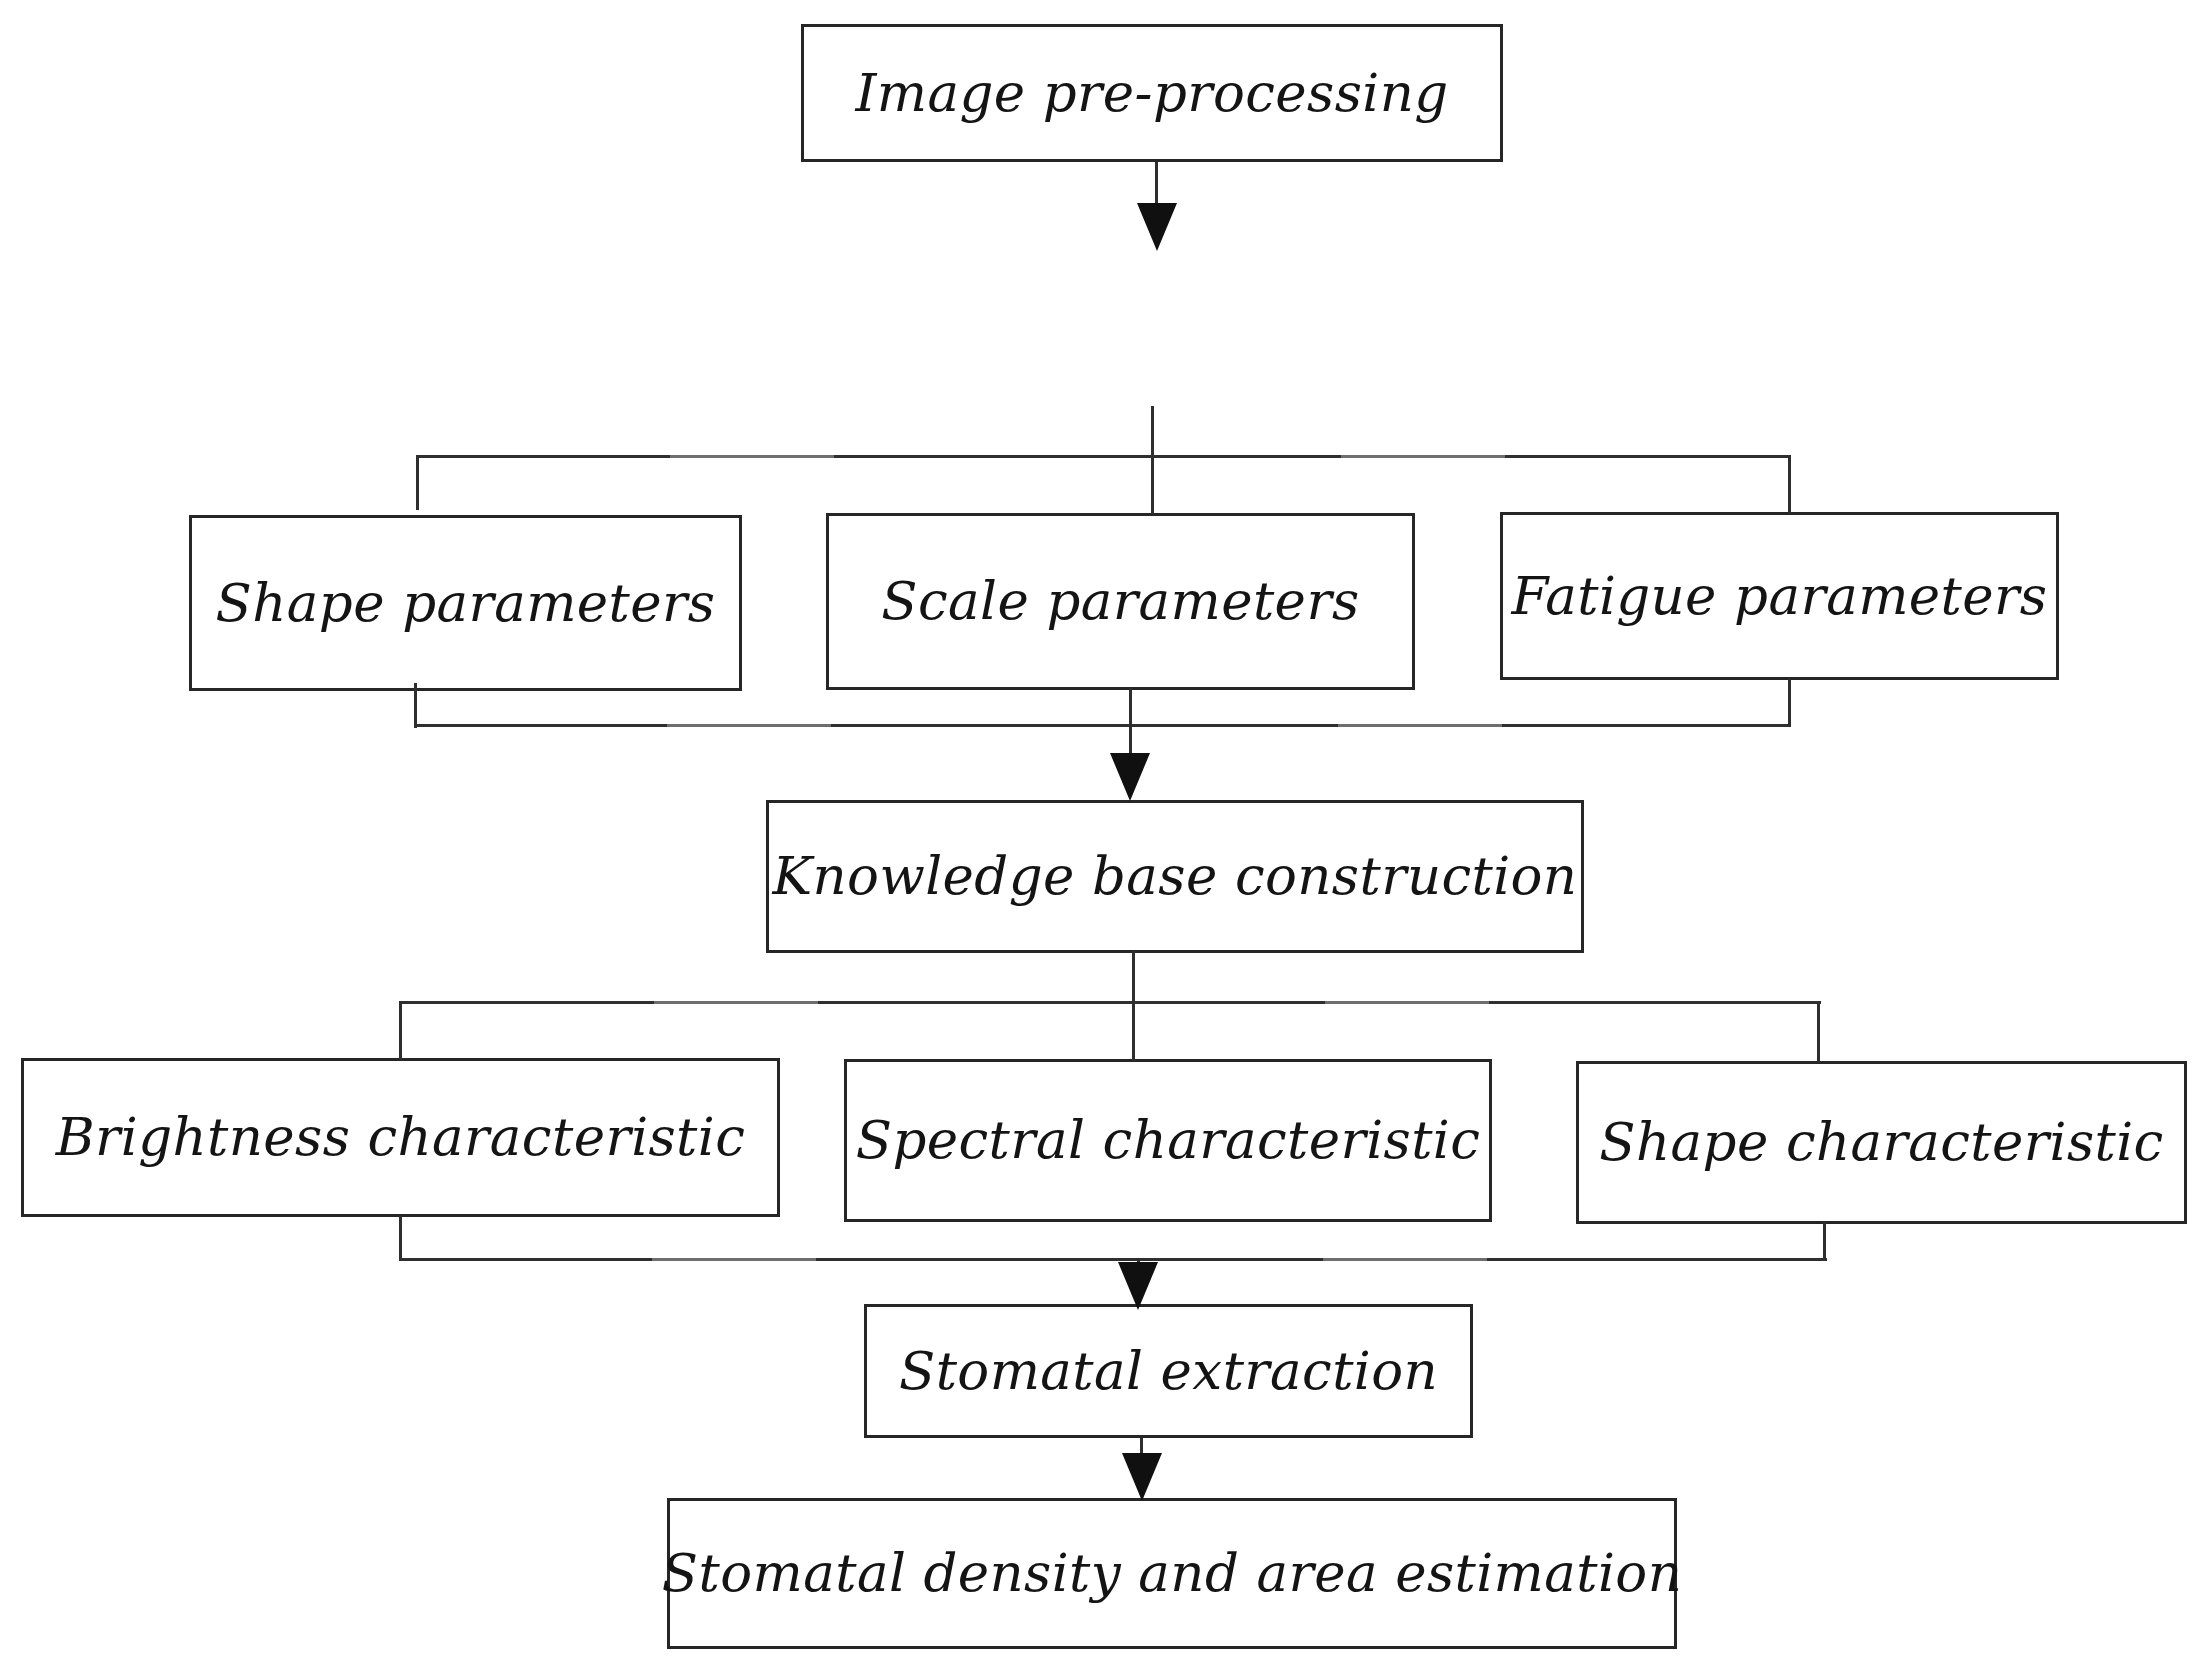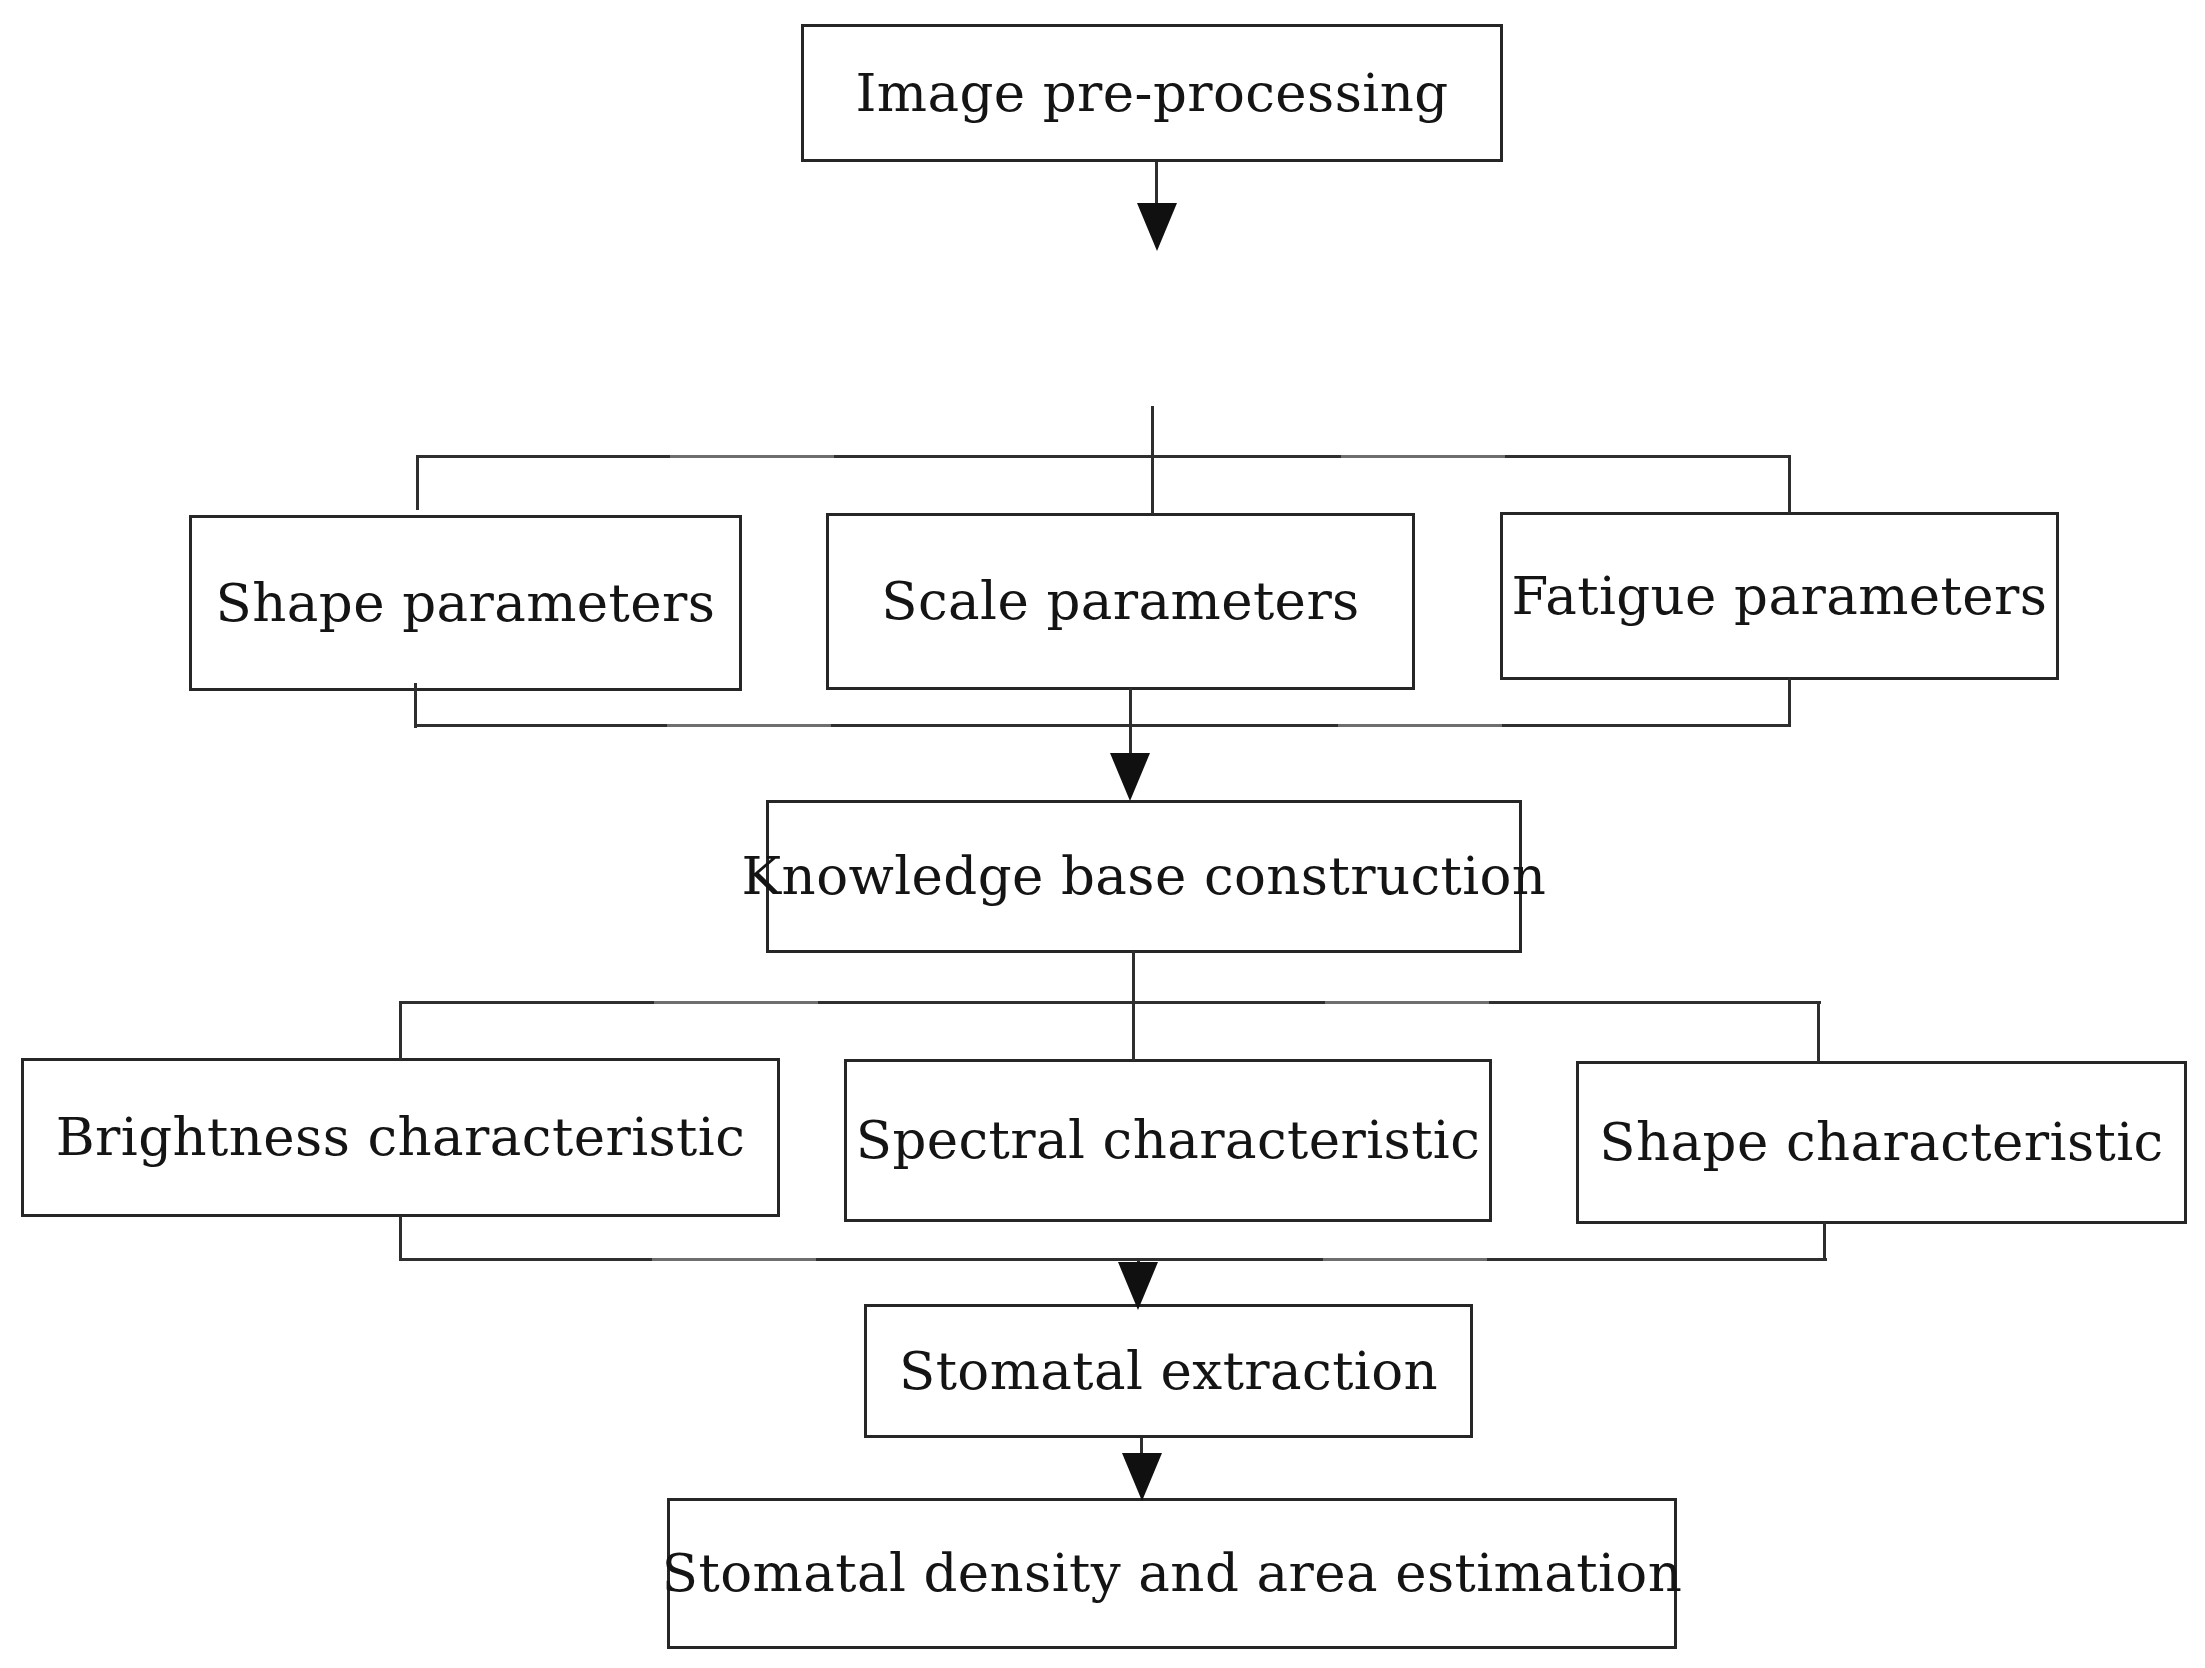--- a/index.html
+++ b/index.html
@@ -24,20 +24,21 @@
     align-items: center;
     justify-content: center;
     text-align: center;
   }
   .lbl {
     font-size: 53px;
     line-height: 1.1;
     color: #141414;
     white-space: nowrap;
     letter-spacing: 0.4px;
+    font-style: italic;
   }
   .vline {
     position: absolute;
     width: 3px;
     background: #2e2e2e;
   }
   .hline {
     position: absolute;
     height: 3px;
     background: repeating-linear-gradient(90deg, #2f2f2f 0 253px, #6e6e6e 253px 417px, #2f2f2f 417px 671px);
@@ -50,21 +51,21 @@
     border-right: 20px solid transparent;
     border-top: 48px solid #101010;
   }
 
   
   #n-pre      { left: 801px; top: 24px;   width: 702px;  height: 138px; }
   #n-seg      { left: 797px; top: 251px;  width: 710px;  height: 155px; }
   #n-shapep   { left: 189px;  top: 515px;  width: 553px;  height: 176px; }
   #n-scalep   { left: 826px; top: 513px;  width: 589px;  height: 177px; }
   #n-fatiguep { left: 1500px; top: 512px;  width: 559px;  height: 168px; }
-  #n-kb       { left: 766px; top: 800px; width: 756px; height: 153px; }
+  #n-kb       { left: 766px; top: 800px; width: 818px; height: 153px; }
   #n-bright   { left: 21px;   top: 1058px; width: 759px; height: 159px; }
   #n-spectral { left: 844px; top: 1059px; width: 648px;  height: 163px; }
   #n-shapec   { left: 1576px; top: 1061px; width: 611px;  height: 163px; }
   #n-stomex   { left: 840px; top: 1304px; width: 609px;  height: 134px; margin-left: 24px; }
   #n-stomdens { left: 667px;  top: 1498px; width: 1010px; height: 151px; }
 
   
   #c-a1-shaft   { left: 1155px; top: 162px;  height: 46px; }
   #c-a1-head    { left: 1137px; top: 203px; }
   #c-seg-scale  { left: 1151px; top: 406px;  height: 108px; }

